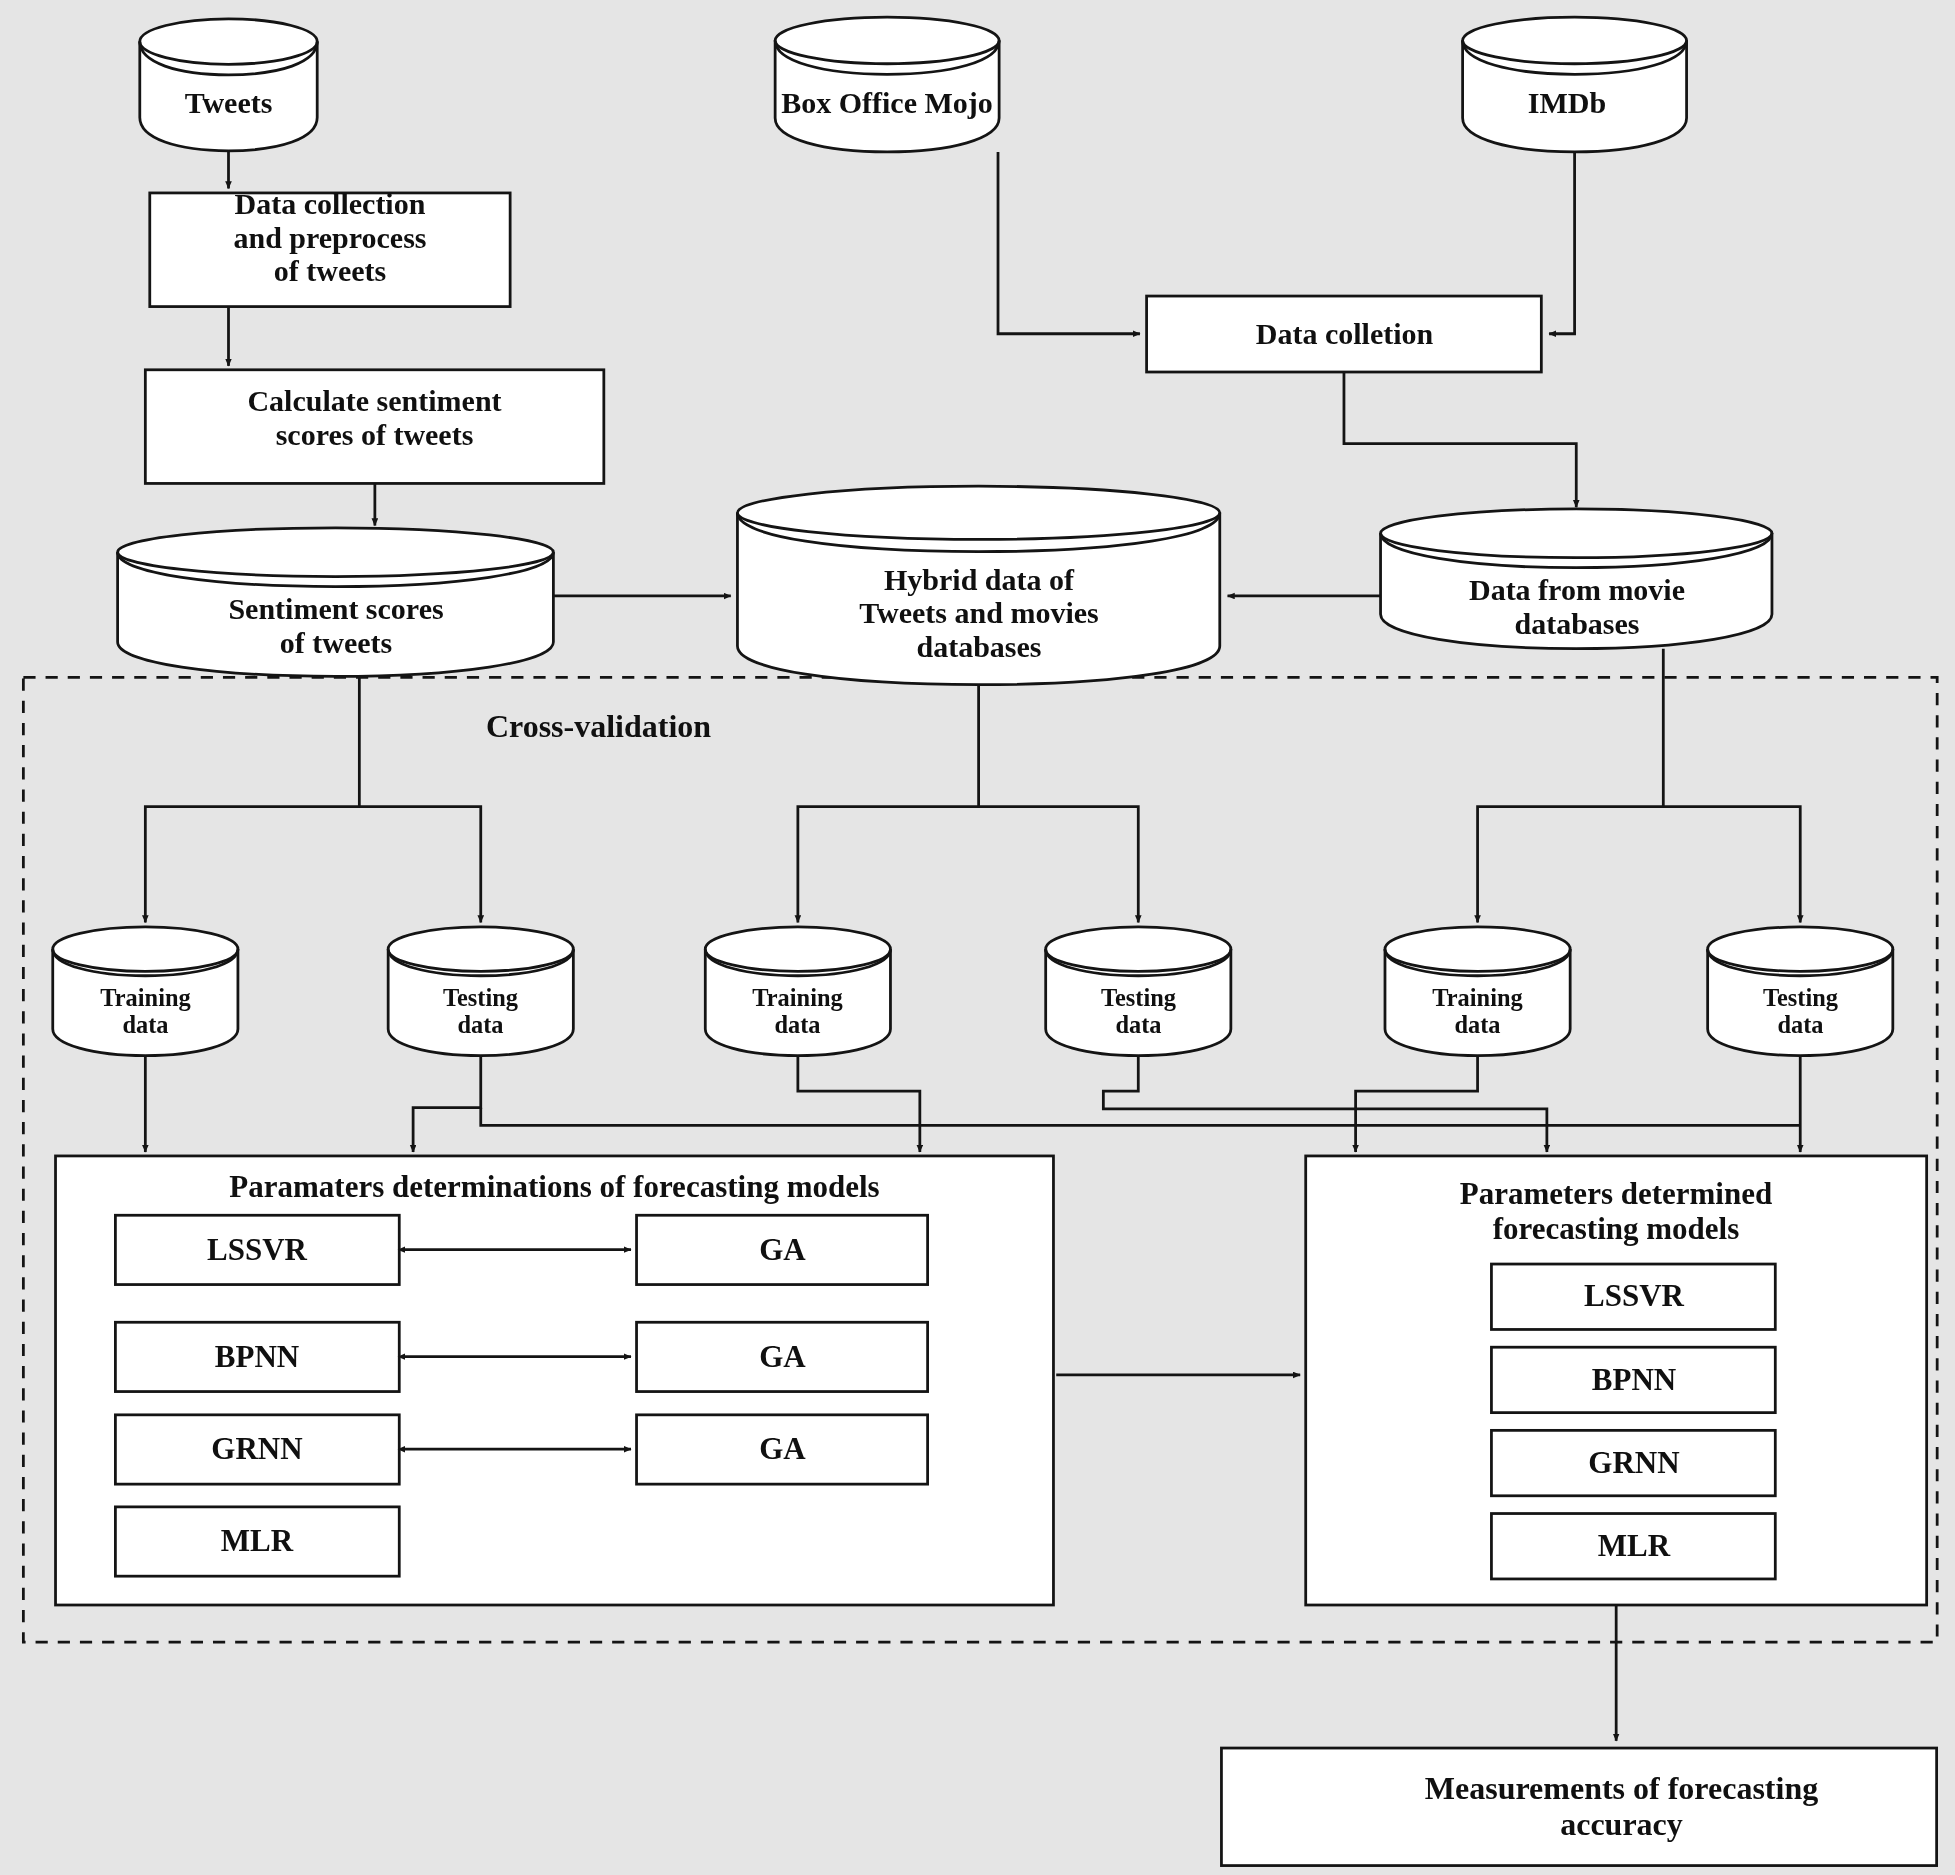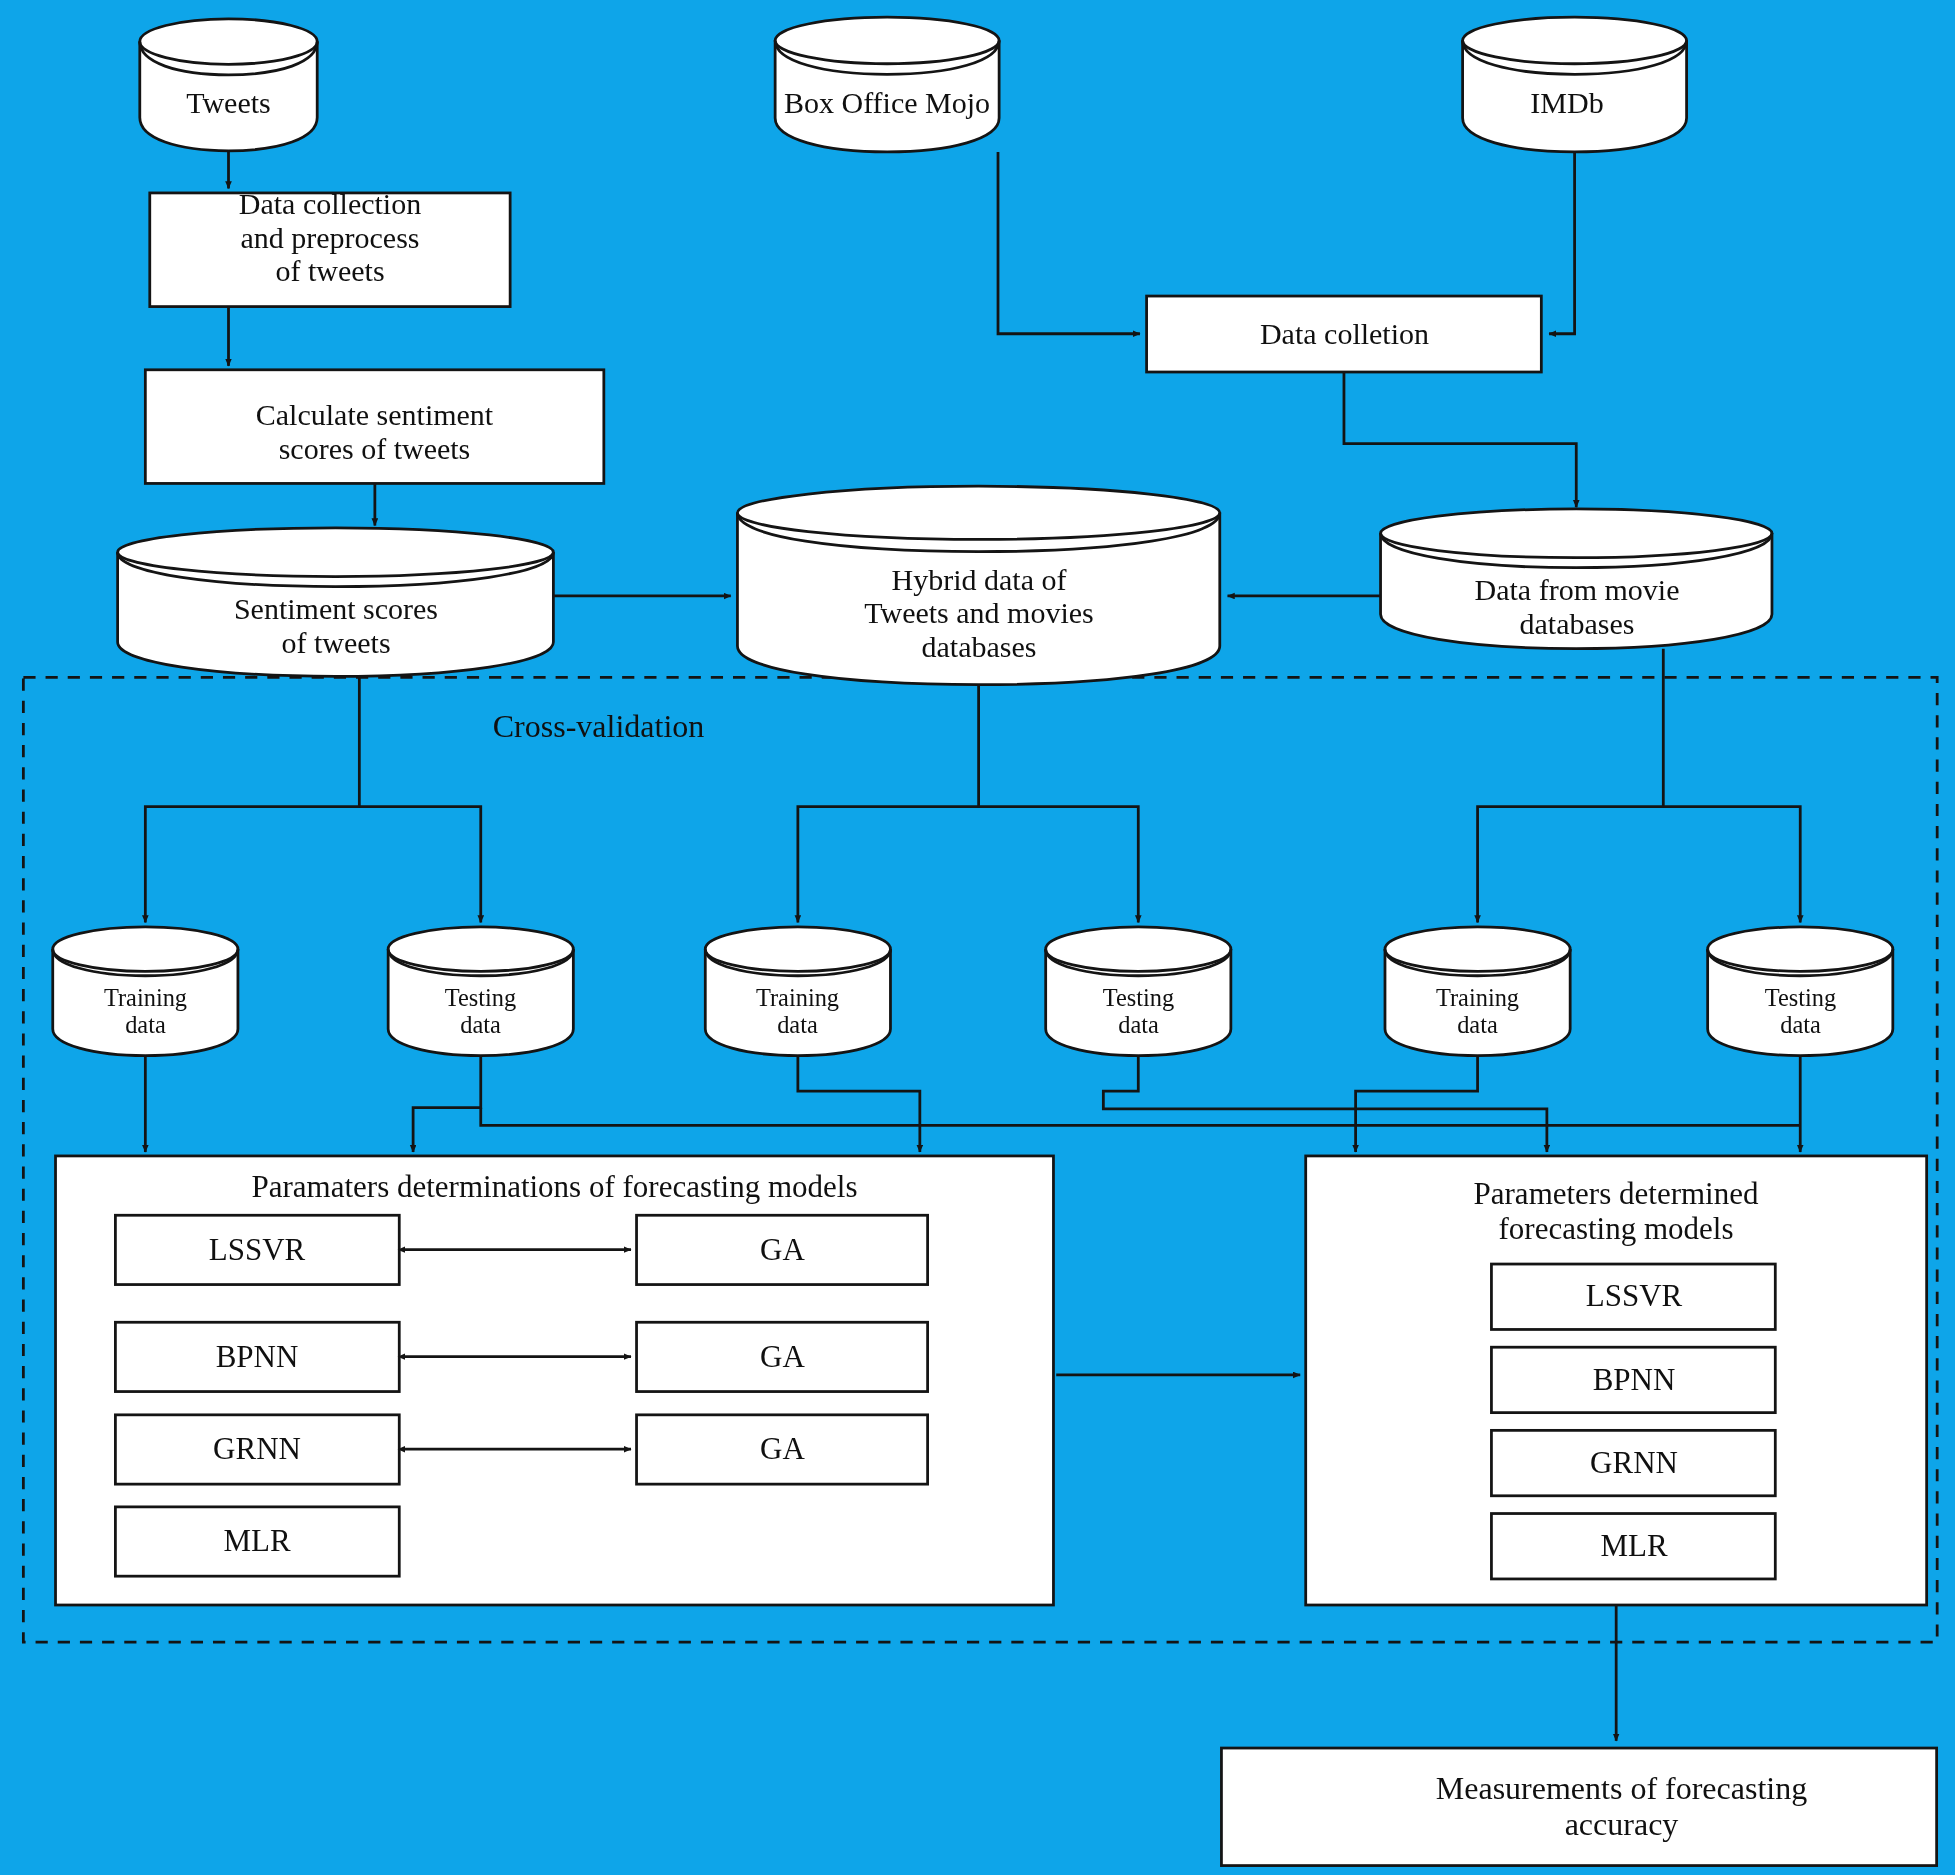--- a/index.html
+++ b/index.html
@@ -5,24 +5,25 @@
 <style>
   html, body {
     margin: 0;
     padding: 0;
     background: #ffffff;
   }
   #root {
     position: relative;
     width: 1955px;
     height: 1875px;
-    background: #0ea5e9;
+    background: #e5e5e5;
     font-family: "Liberation Serif", "DejaVu Serif", serif;
     color: #000000;
     overflow: hidden;
+    font-weight: bold;
   }
   svg.layer {
     position: absolute;
     left: 0;
     top: 0;
     width: 1955px;
     height: 1875px;
     pointer-events: none;
   }
   .node-text {
@@ -205,21 +206,21 @@
   <div class="node-text cyl-text" style="left:140px; top:78px; width:177px; height:50px;">Tweets</div>
 
   <div class="node-text cyl-text" style="left:775px; top:78px; width:224px; height:50px;">Box Office Mojo</div>
 
   <div class="node-text cyl-text" style="left:1463px; top:78px; width:208px; height:50px;">IMDb</div>
 
   <div class="node-text box-text" style="left:150px; top:193px; width:360px; height:89px;">Data collection
 and preprocess
 of tweets</div>
 
-  <div class="node-text box-text" style="left:145px; top:362px; width:459px; height:139px;">Calculate sentiment
+  <div class="node-text box-text" style="left:145px; top:348px; width:459px; height:139px;">Calculate sentiment
 scores of tweets</div>
 
   <div class="node-text box-text" style="left:1147px; top:296px; width:395px; height:76px;">Data colletion</div>
 
   <div class="node-text cyl-text" style="left:118px; top:587px; width:436px; height:78px;">Sentiment scores
 of tweets</div>
 
   <div class="node-text cyl-text" style="left:738px; top:552px; width:482px; height:122px;">Hybrid data of
 Tweets and movies
 databases</div>

